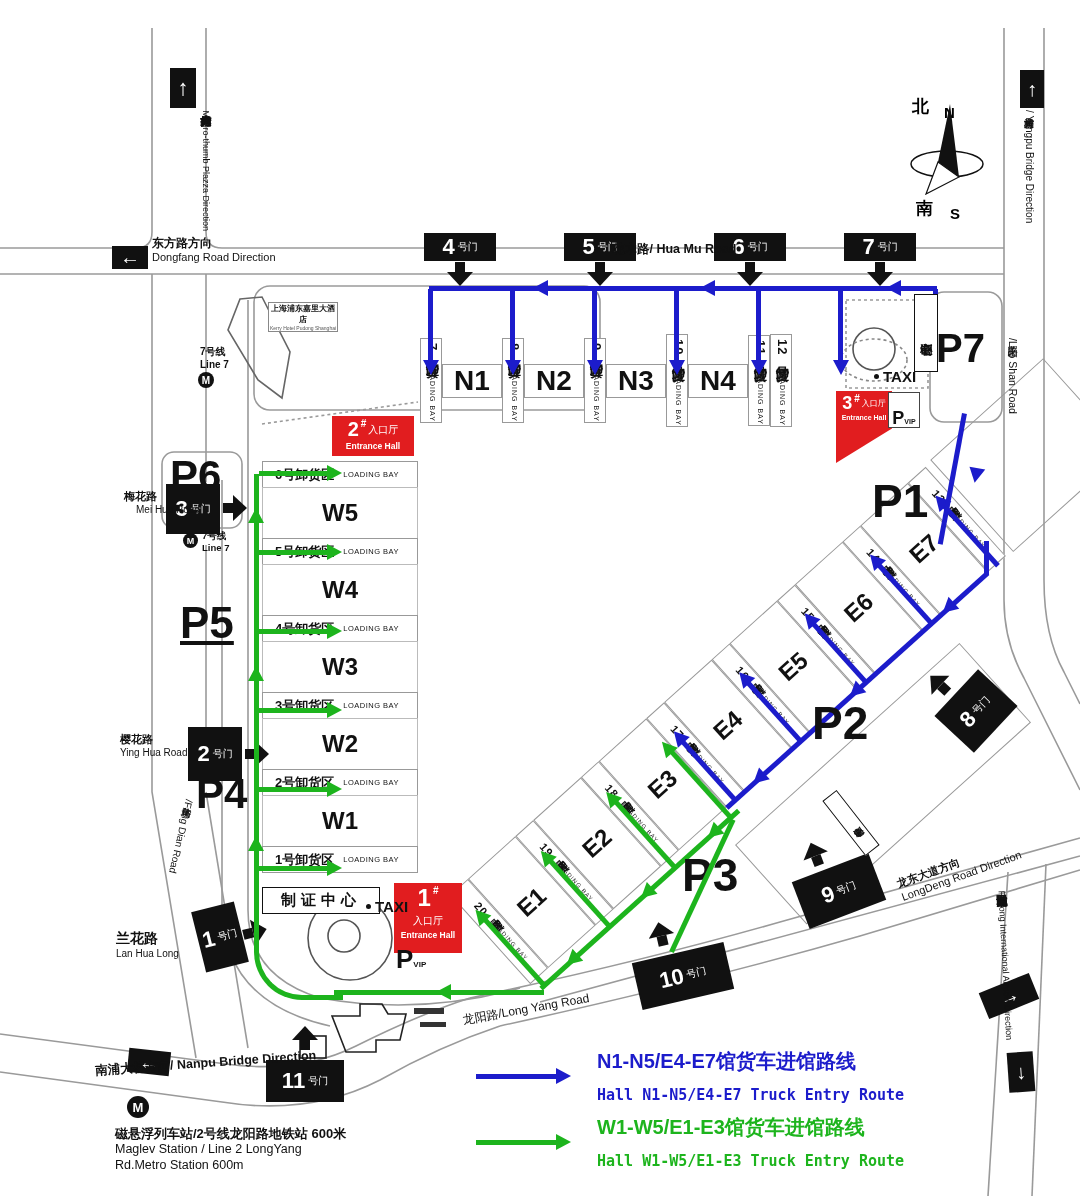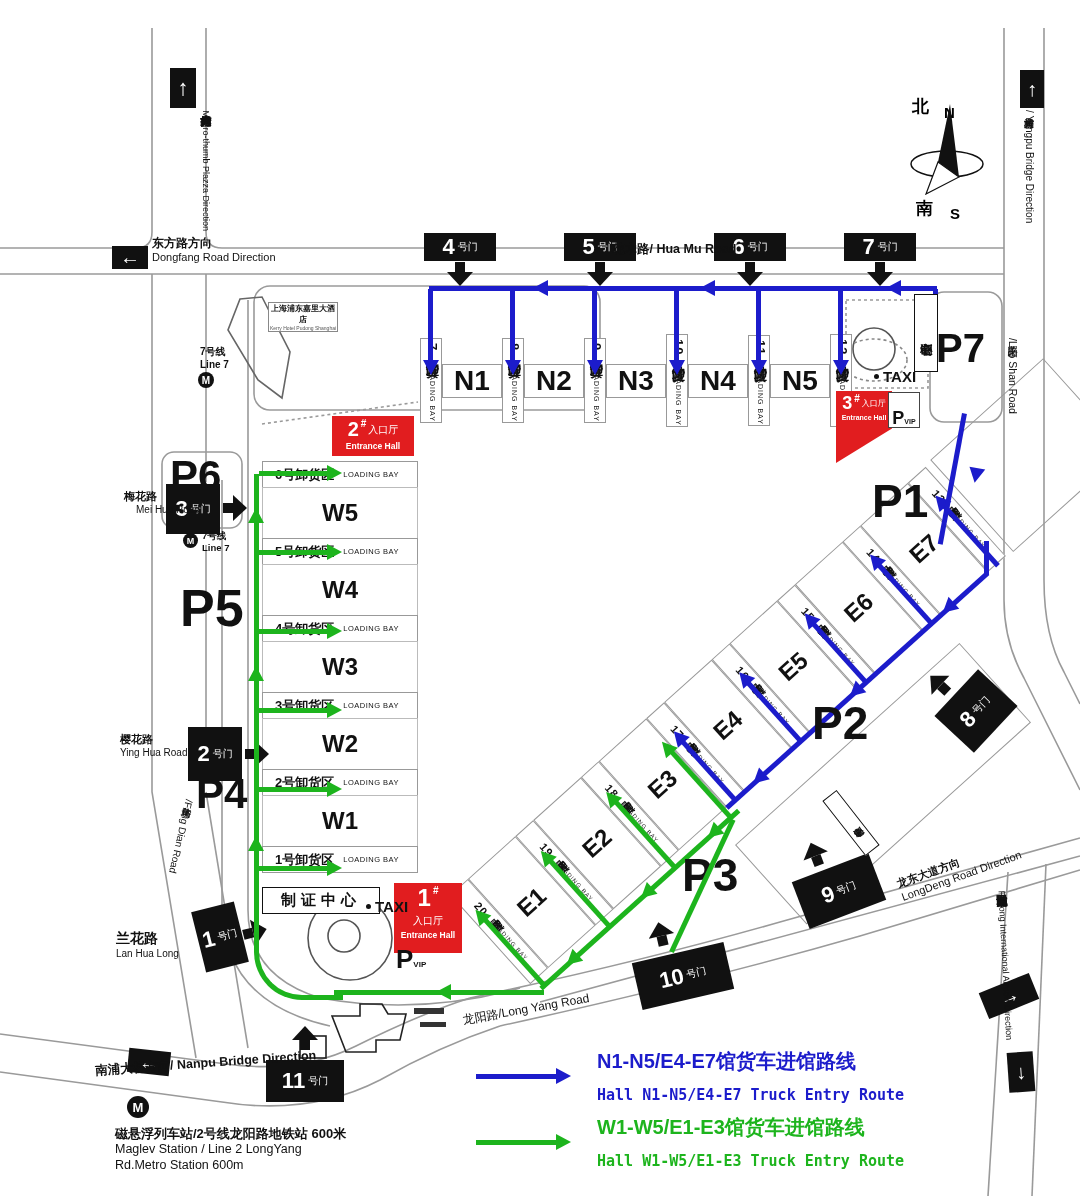--- a/index.html
+++ b/index.html
@@ -148,23 +148,20 @@
       </div>
     <div class="nbay">
         <span><span class="bay-cn">10号卸货区</span><span class="bay-en">LOADING BAY</span></span>
       </div>
     <div class="nhall">
         <span>N4</span>
       </div>
     <div class="nbay">
         <span><span class="bay-cn">11号卸货区</span><span class="bay-en">LOADING BAY</span></span>
       </div>
-    <div class="nhall">
-        <span>N5</span>
-      </div>
     <div class="nbay">
         <span><span class="bay-cn">12号卸货区</span><span class="bay-en">LOADING BAY</span></span>
       </div>
   </div>
 
   <div class="wblock">
     <div class="wbay">
         <span class="bcn">6号卸货区</span>
         <span class="ben">LOADING BAY</span>
       </div>
@@ -282,21 +279,21 @@
     <div class="tri u g" style="left:89px;top:28px;"></div>
     <div class="tri u g" style="left:1px;top:28px;"></div>
   </div>
 
   <div class="parea" style="left:735px;top:845px;width:300px;height:105px;transform:rotate(-42deg);transform-origin:0 0;"></div>
 
   <div class="plabel" style="left:872px;top:474px;font-size:46px;">P1</div>
   <div class="plabel" style="left:812px;top:696px;font-size:46px;">P2</div>
   <div class="plabel" style="left:682px;top:848px;font-size:46px;">P3</div>
   <div class="plabel" style="left:196px;top:770px;font-size:42px;">P4</div>
-  <div class="plabel" style="left:180px;top:578px;font-size:52px;">P5</div>
+  <div class="plabel" style="left:180px;top:598px;font-size:44px;text-decoration:underline;">P5</div>
   <div class="plabel" style="left:170px;top:452px;font-size:42px;">P6</div>
   <div class="plabel" style="left:936px;top:326px;font-size:40px;">P7</div>
 
   <div class="rl b" style="left:429px;top:286px;width:508px;height:5px;"></div>
   <div class="tri l b" style="left:533px;top:280px;"></div>
   <div class="tri l b" style="left:700px;top:280px;"></div>
   <div class="tri l b" style="left:886px;top:280px;"></div>
   <div class="rl b" style="left:428px;top:289px;width:5px;height:74px;"></div>
   <div class="rl b" style="left:510px;top:289px;width:5px;height:74px;"></div>
   <div class="rl b" style="left:592px;top:289px;width:5px;height:74px;"></div>

